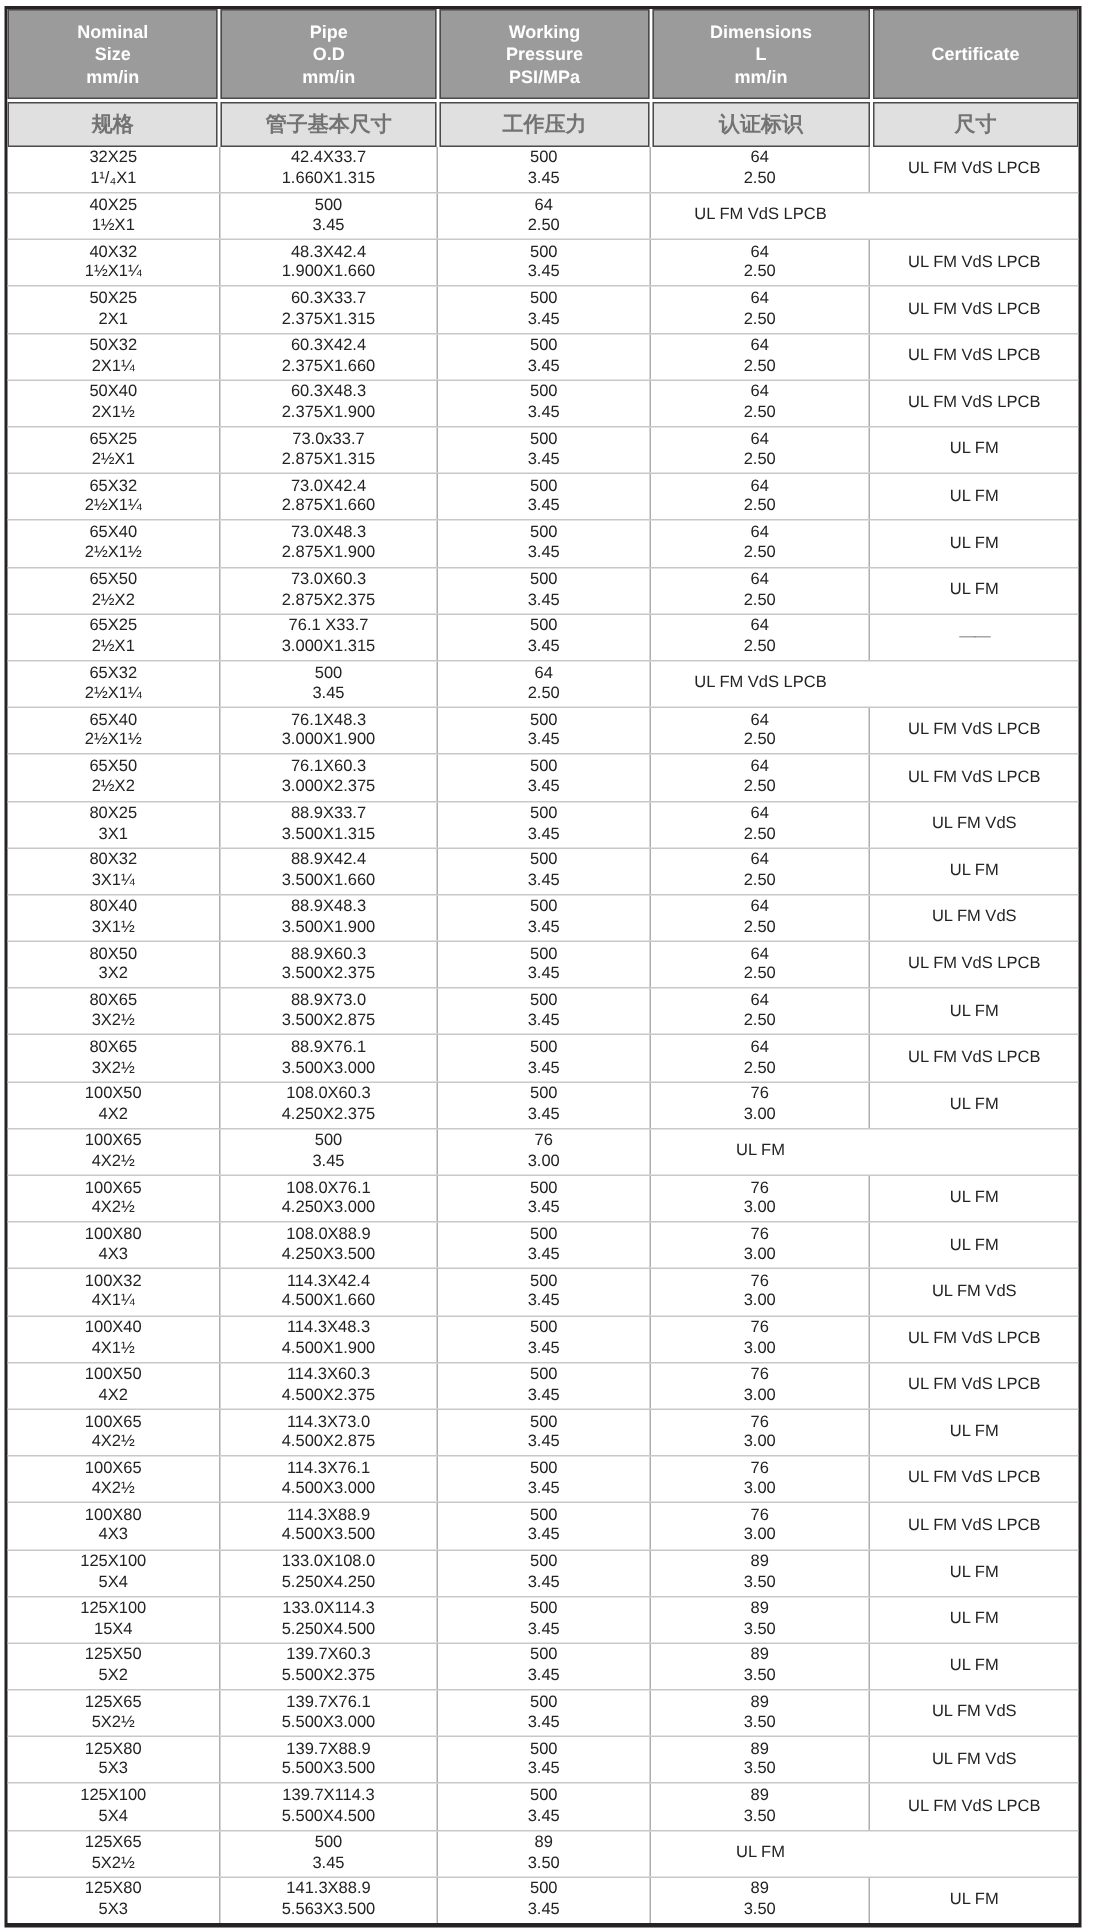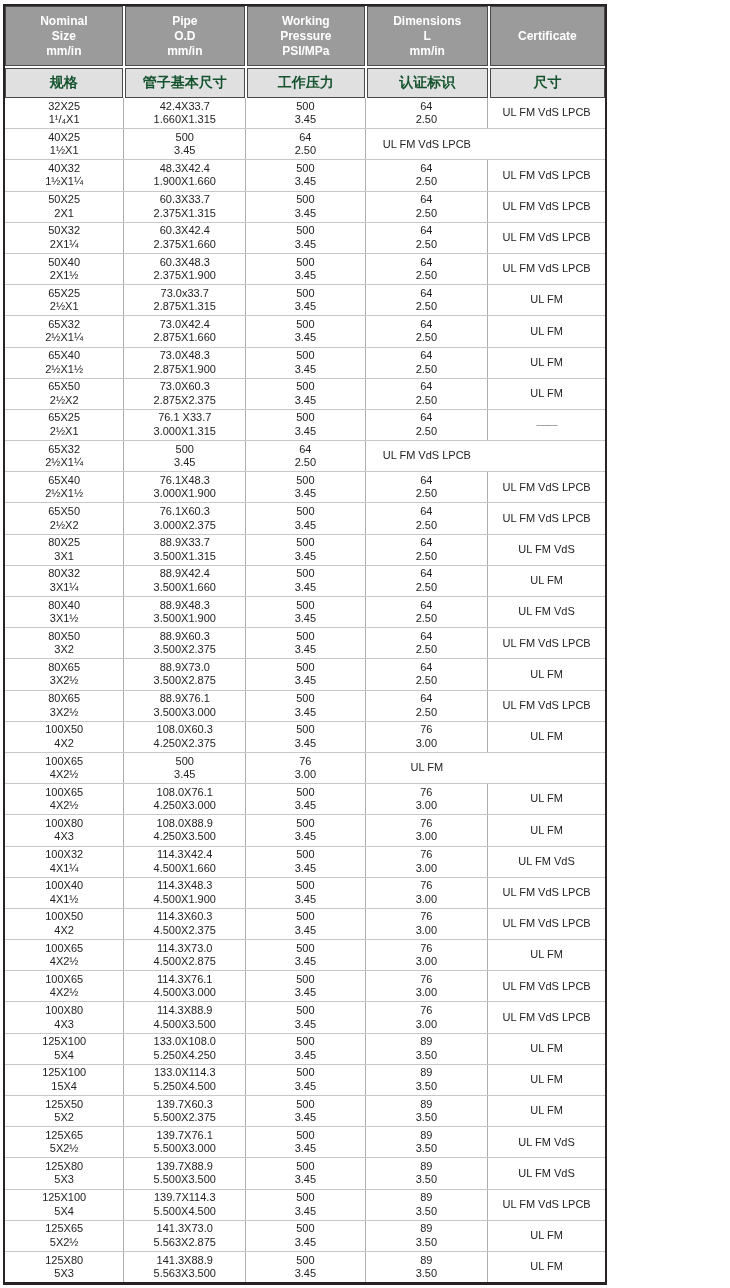--- a/index.html
+++ b/index.html
@@ -3,21 +3,21 @@
 <meta charset="utf-8">
 <style>
   html, body { margin:0; padding:0; }
   body {
     width:730px; height:1288px; background:#ffffff; overflow:hidden;
     font-family:"Liberation Sans", sans-serif;
   }
   .table-wrap {
     box-sizing:border-box;
     margin:4px 0 0 3px;
-    width:604px; height:1281px;
+    width:718px; height:1281px;
     border:2px solid #272323;
     border-bottom-width:3px;
     background:#ffffff;
     display:flex; flex-direction:column;
   }
   .hdr {
     display:grid;
     grid-template-columns:142fr 145fr 142fr 146fr 139fr;
     grid-template-rows:60px 30px;
     gap:2px;
@@ -28,25 +28,25 @@
     background:#9b9b9b;
     border:1px solid #4a4a4a;
     color:#ffffff;
     font-weight:bold; font-size:12px; line-height:15px;
     display:flex; flex-direction:column; align-items:center; justify-content:center;
     text-align:center;
   }
   .scell {
     background:#e0e0e0;
     border:1px solid #4a4a4a;
-    font-weight:bold; font-size:14px; color:#14532d;
+    font-weight:bold; font-size:14px; color:#737373;
     display:flex; align-items:center; justify-content:center;
     text-align:right;
   }
-  .tbody { flex:1 1 auto; display:flex; flex-direction:column; }
+  .tbody { flex:1 1 auto; display:flex; flex-direction:column;justify-content:flex-end; }
   .row {
     flex:1 1 0;
     display:grid;
     grid-template-columns:142fr 145fr 142fr 146fr 139fr;
     border-bottom:1px solid #c8c8c8;
   }
   .row:last-child { border-bottom:none; }
   .cell {
     border-right:1px solid #aeaeae;
     display:flex; flex-direction:column; align-items:center; justify-content:center;
@@ -838,24 +838,20 @@
         <div class="cell">
           <div class="line">UL FM VdS LPCB</div>
         </div>
       </div>
       <div class="row">
         <div class="cell">
           <div class="line">125X65</div>
           <div class="line">5X2½</div>
         </div>
         <div class="cell">
-          <div class="line">141.3X73.0</div>
-          <div class="line">5.563X2.875</div>
-        </div>
-        <div class="cell">
           <div class="line">500</div>
           <div class="line">3.45</div>
         </div>
         <div class="cell">
           <div class="line">89</div>
           <div class="line">3.50</div>
         </div>
         <div class="cell">
           <div class="line">UL FM</div>
         </div>

